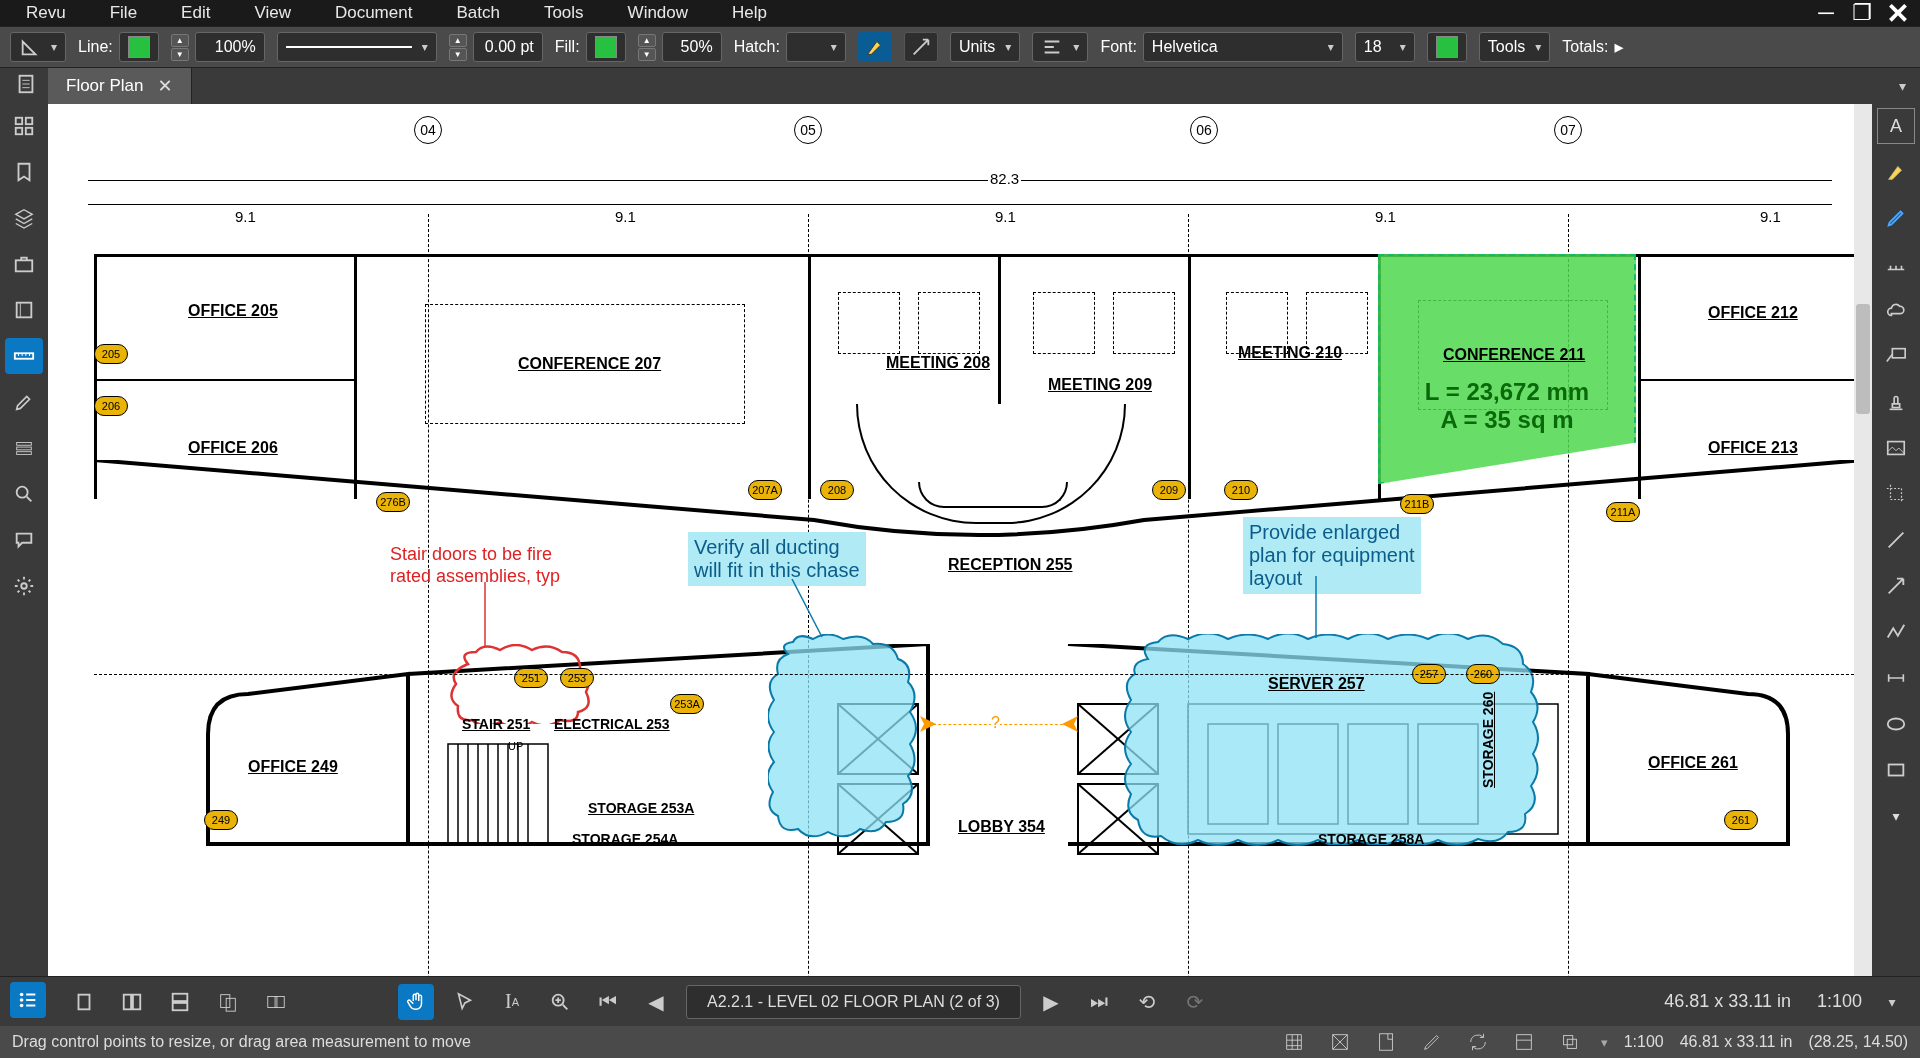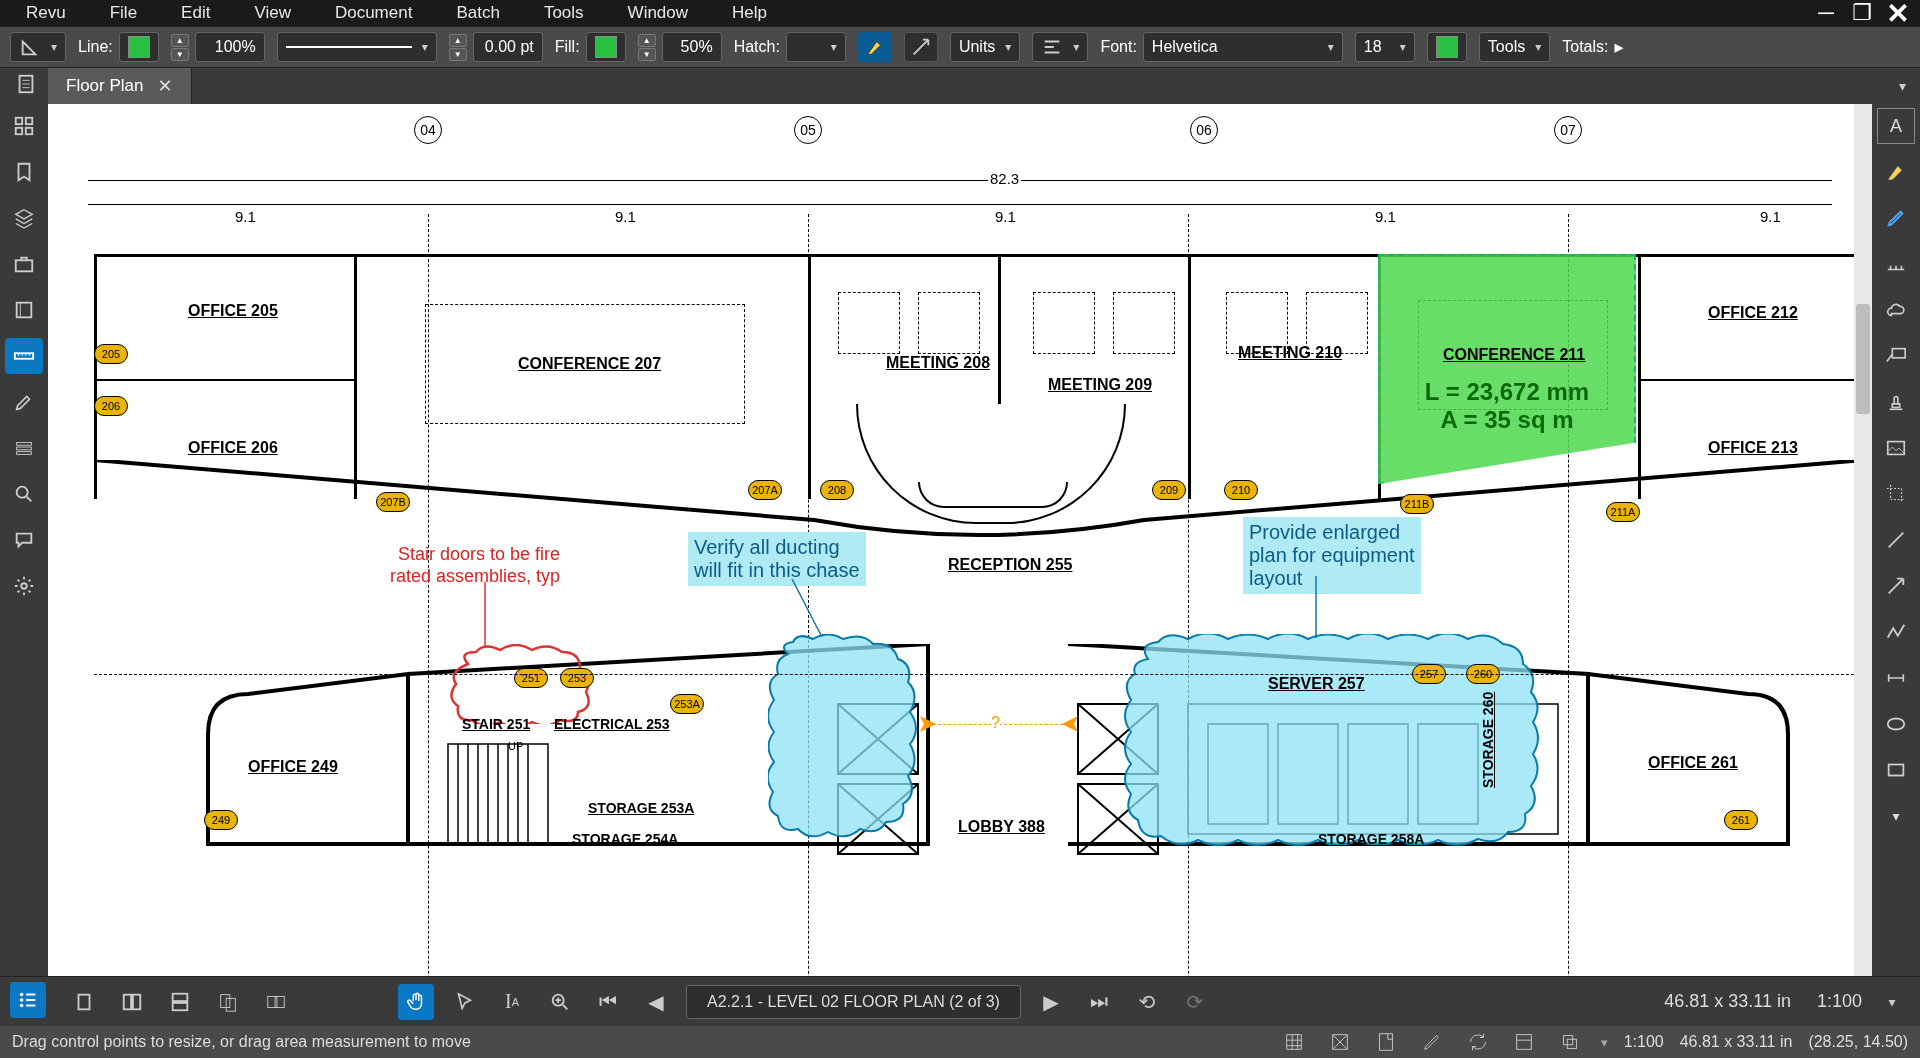--- a/index.html
+++ b/index.html
@@ -52,21 +52,21 @@
 .bldg-wall { position:absolute; border:3px solid #000; }
 .roomlabel { position:absolute; color:#000; font-size:16px; font-weight:600; text-decoration:underline; }
 .roomlabel-sm { font-size:14px; font-weight:600; text-decoration:underline; }
 
 .measurement-green { position:absolute; background:rgba(78,216,78,0.85); border:2.5px dashed #1b6; }
 .measurement-green .selhdl { position:absolute; width:10px; height:10px; background:#0a78c2; border:1px solid #fff; }
 .measurement-green.sel { box-shadow:0 0 0 1px #0a78c2; }
 .mtext { color:#0a6a0a; font-size:24px; font-weight:700; text-align:center; }
 .mtext2 { color:#0a6a0a; font-size:24px; font-weight:700; }
 .callout-cyan { position:absolute; background:#b0eaf5; color:#0a5d8a; font-size:20px; padding:4px 6px; line-height:1.15; }
-.callout-red { position:absolute; color:#d22; font-size:18px; line-height:1.2; text-align:right; }
+.callout-red { position:absolute; color:#d22; font-size:18px; line-height:1.2; text-align:left; }
 
 .arc { position:absolute; border:2px solid #000; border-radius:0 0 200px 200px; border-top:none; background:#fff; }
 .furnitbox { position:absolute; border:1.5px dashed #000; }
 .doortag { position:absolute; width:34px; height:20px; border:1.5px solid #000; border-radius:10px; background:#eab308; font-size:11px; color:#000; display:flex; align-items:center; justify-content:center; }
 
 .orange-arrow { position:absolute; border-top:1.5px dashed #f90; height:0; }
 .orange-q { position:absolute; color:#f90; font-size:16px; background:#fff; }
 
 .scrollbar-v { position:absolute; right:0; top:0; width:18px; bottom:0; background:#e8e8e8; }
 .scrollbar-v .thumb { position:absolute; left:2px; right:2px; background:#bdbdbd; border-radius:3px; }
@@ -428,31 +428,31 @@
       <svg style="position:absolute;left:1014px;top:612px;width:16px;height:16px;">
           <path d="M0 8 L16 0 L12 8 L16 16 Z" fill="#f90"></path>
         </svg>
 
       <div class="roomlabel" style="left:200px;top:654px;">OFFICE  249</div>
       <div class="roomlabel roomlabel-sm" style="left:414px;top:612px;">STAIR  251</div>
       <div class="roomlabel roomlabel-sm" style="left:506px;top:612px;">ELECTRICAL  253</div>
       <div class="roomlabel roomlabel-sm" style="left:540px;top:696px;">STORAGE  253A</div>
       <div class="roomlabel roomlabel-sm" style="left:524px;top:727px;">STORAGE  254A</div>
       <div class="roomlabel" style="left:900px;top:452px;">RECEPTION  255</div>
-      <div class="roomlabel" style="left:910px;top:714px;">LOBBY  388</div>
+      <div class="roomlabel" style="left:910px;top:714px;">LOBBY  354</div>
       <div class="roomlabel" style="left:1220px;top:571px;">SERVER  257</div>
       <div class="roomlabel roomlabel-sm" style="left:1270px;top:727px;">STORAGE  258A</div>
       <div class="roomlabel" style="left:1600px;top:650px;">OFFICE  261</div>
       <div class="roomlabel roomlabel-sm" style="left:1432px;top:684px;transform:rotate(-90deg);transform-origin:left top;">STORAGE  260</div>
       <div style="position:absolute;left:460px;top:636px;font-size:11px;color:#000;">UP</div>
 
       <div class="doortag" style="left:46px;top:240px;">205</div>
       <div class="doortag" style="left:46px;top:292px;">206</div>
       <div class="doortag" style="left:700px;top:376px;">207A</div>
-      <div class="doortag" style="left:328px;top:388px;">207B</div>
+      <div class="doortag" style="left:328px;top:388px;">276B</div>
       <div class="doortag" style="left:772px;top:376px;">208</div>
       <div class="doortag" style="left:1104px;top:376px;">209</div>
       <div class="doortag" style="left:1176px;top:376px;">210</div>
       <div class="doortag" style="left:1558px;top:398px;">211A</div>
       <div class="doortag" style="left:1352px;top:390px;">211B</div>
       <div class="doortag" style="left:156px;top:706px;">249</div>
       <div class="doortag" style="left:466px;top:564px;">251</div>
       <div class="doortag" style="left:512px;top:564px;">253</div>
       <div class="doortag" style="left:622px;top:590px;">253A</div>
       <div class="doortag" style="left:1364px;top:560px;">257</div>

